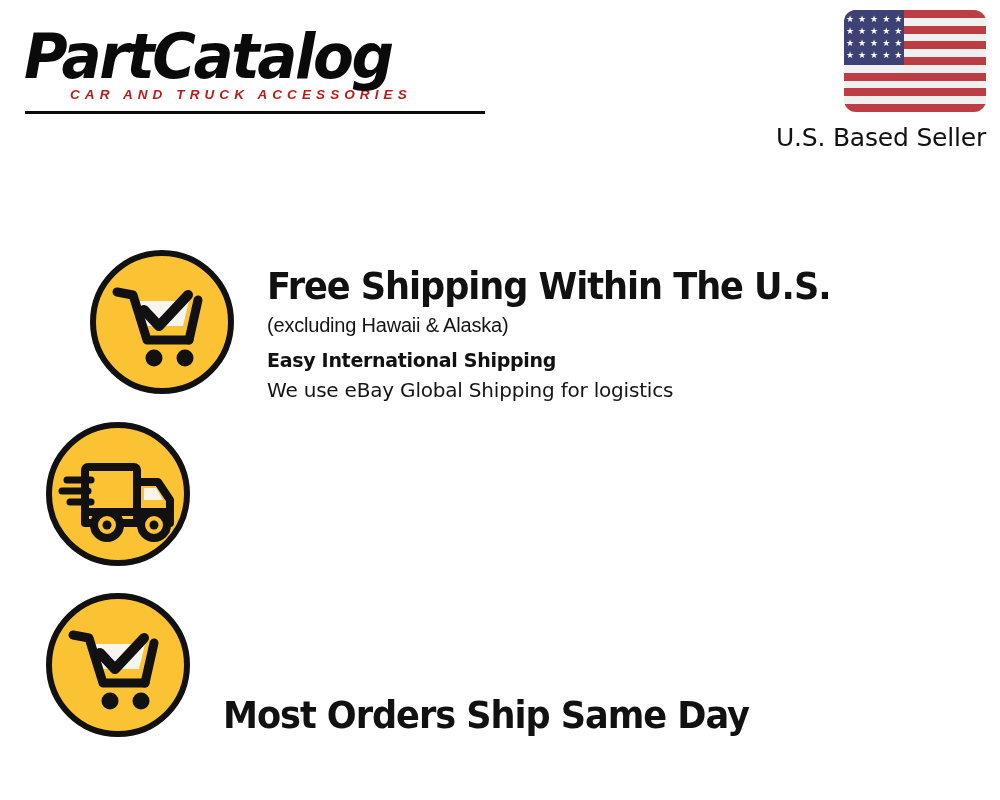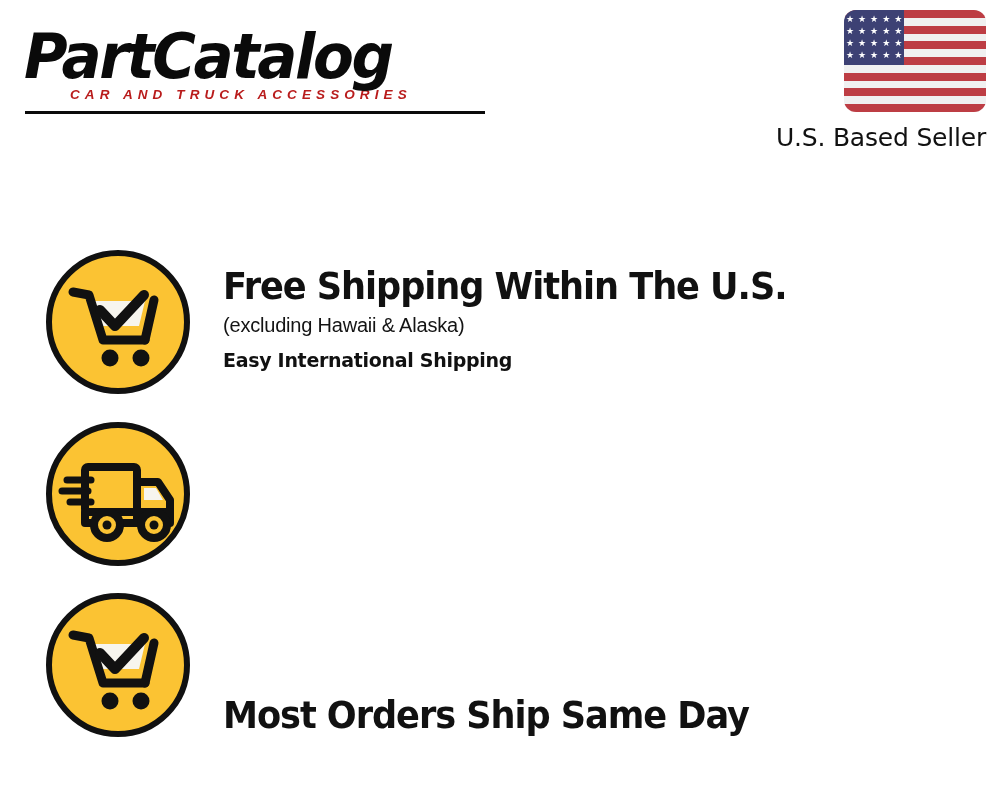--- a/index.html
+++ b/index.html
@@ -140,21 +140,21 @@
   }
 
   .feature-row {
     position: absolute;
     left: 0;
     width: 1000px;
     display: flex;
     align-items: flex-start;
   }
 
-  .feature-row.row-1 { top: 58px; }
+  .feature-row.row-1 { top: 58px; padding-left: 44px; }
   .feature-row.row-2 { top: 230px; }
   .feature-row.row-3 { top: 401px; align-items: flex-end; }
 
   .badge {
     position: relative;
     width: 148px;
     height: 148px;
     flex: 0 0 148px;
     margin-left: 44px;
   }
@@ -286,20 +286,21 @@
         <path d="M101 92 L110 52" fill="none" stroke="#111111" stroke-width="9" stroke-linecap="round" stroke-linejoin="round"></path>
         <path d="M56 62 L71 78 L100 47" fill="none" stroke="#111111" stroke-width="10" stroke-linecap="round" stroke-linejoin="round"></path>
         <circle cx="66" cy="110" r="8.5" fill="#111111"></circle>
         <circle cx="97" cy="110" r="8.5" fill="#111111"></circle>
       </svg>
     </div>
     <div class="feature-text">
       <div class="feature-title">Free Shipping Within The U.S.</div>
       <div class="feature-note">(excluding Hawaii &amp; Alaska)</div>
       <div class="feature-sub-title">Easy International Shipping</div>
+      <div class="feature-sub-note">We use eBay Global Shipping for logistics</div>
     </div>
   </div>
 
   <div class="feature-row row-2">
     <div class="badge">
       <svg viewBox="0 0 148 148" xmlns="http://www.w3.org/2000/svg">
         <circle cx="74" cy="74" r="69" fill="#fbc333" stroke="#111111" stroke-width="6"></circle>
 
         <path d="M23 60 H47" stroke="#111111" stroke-width="7" stroke-linecap="round"></path>
         <path d="M18 71 H44" stroke="#111111" stroke-width="7" stroke-linecap="round"></path>

